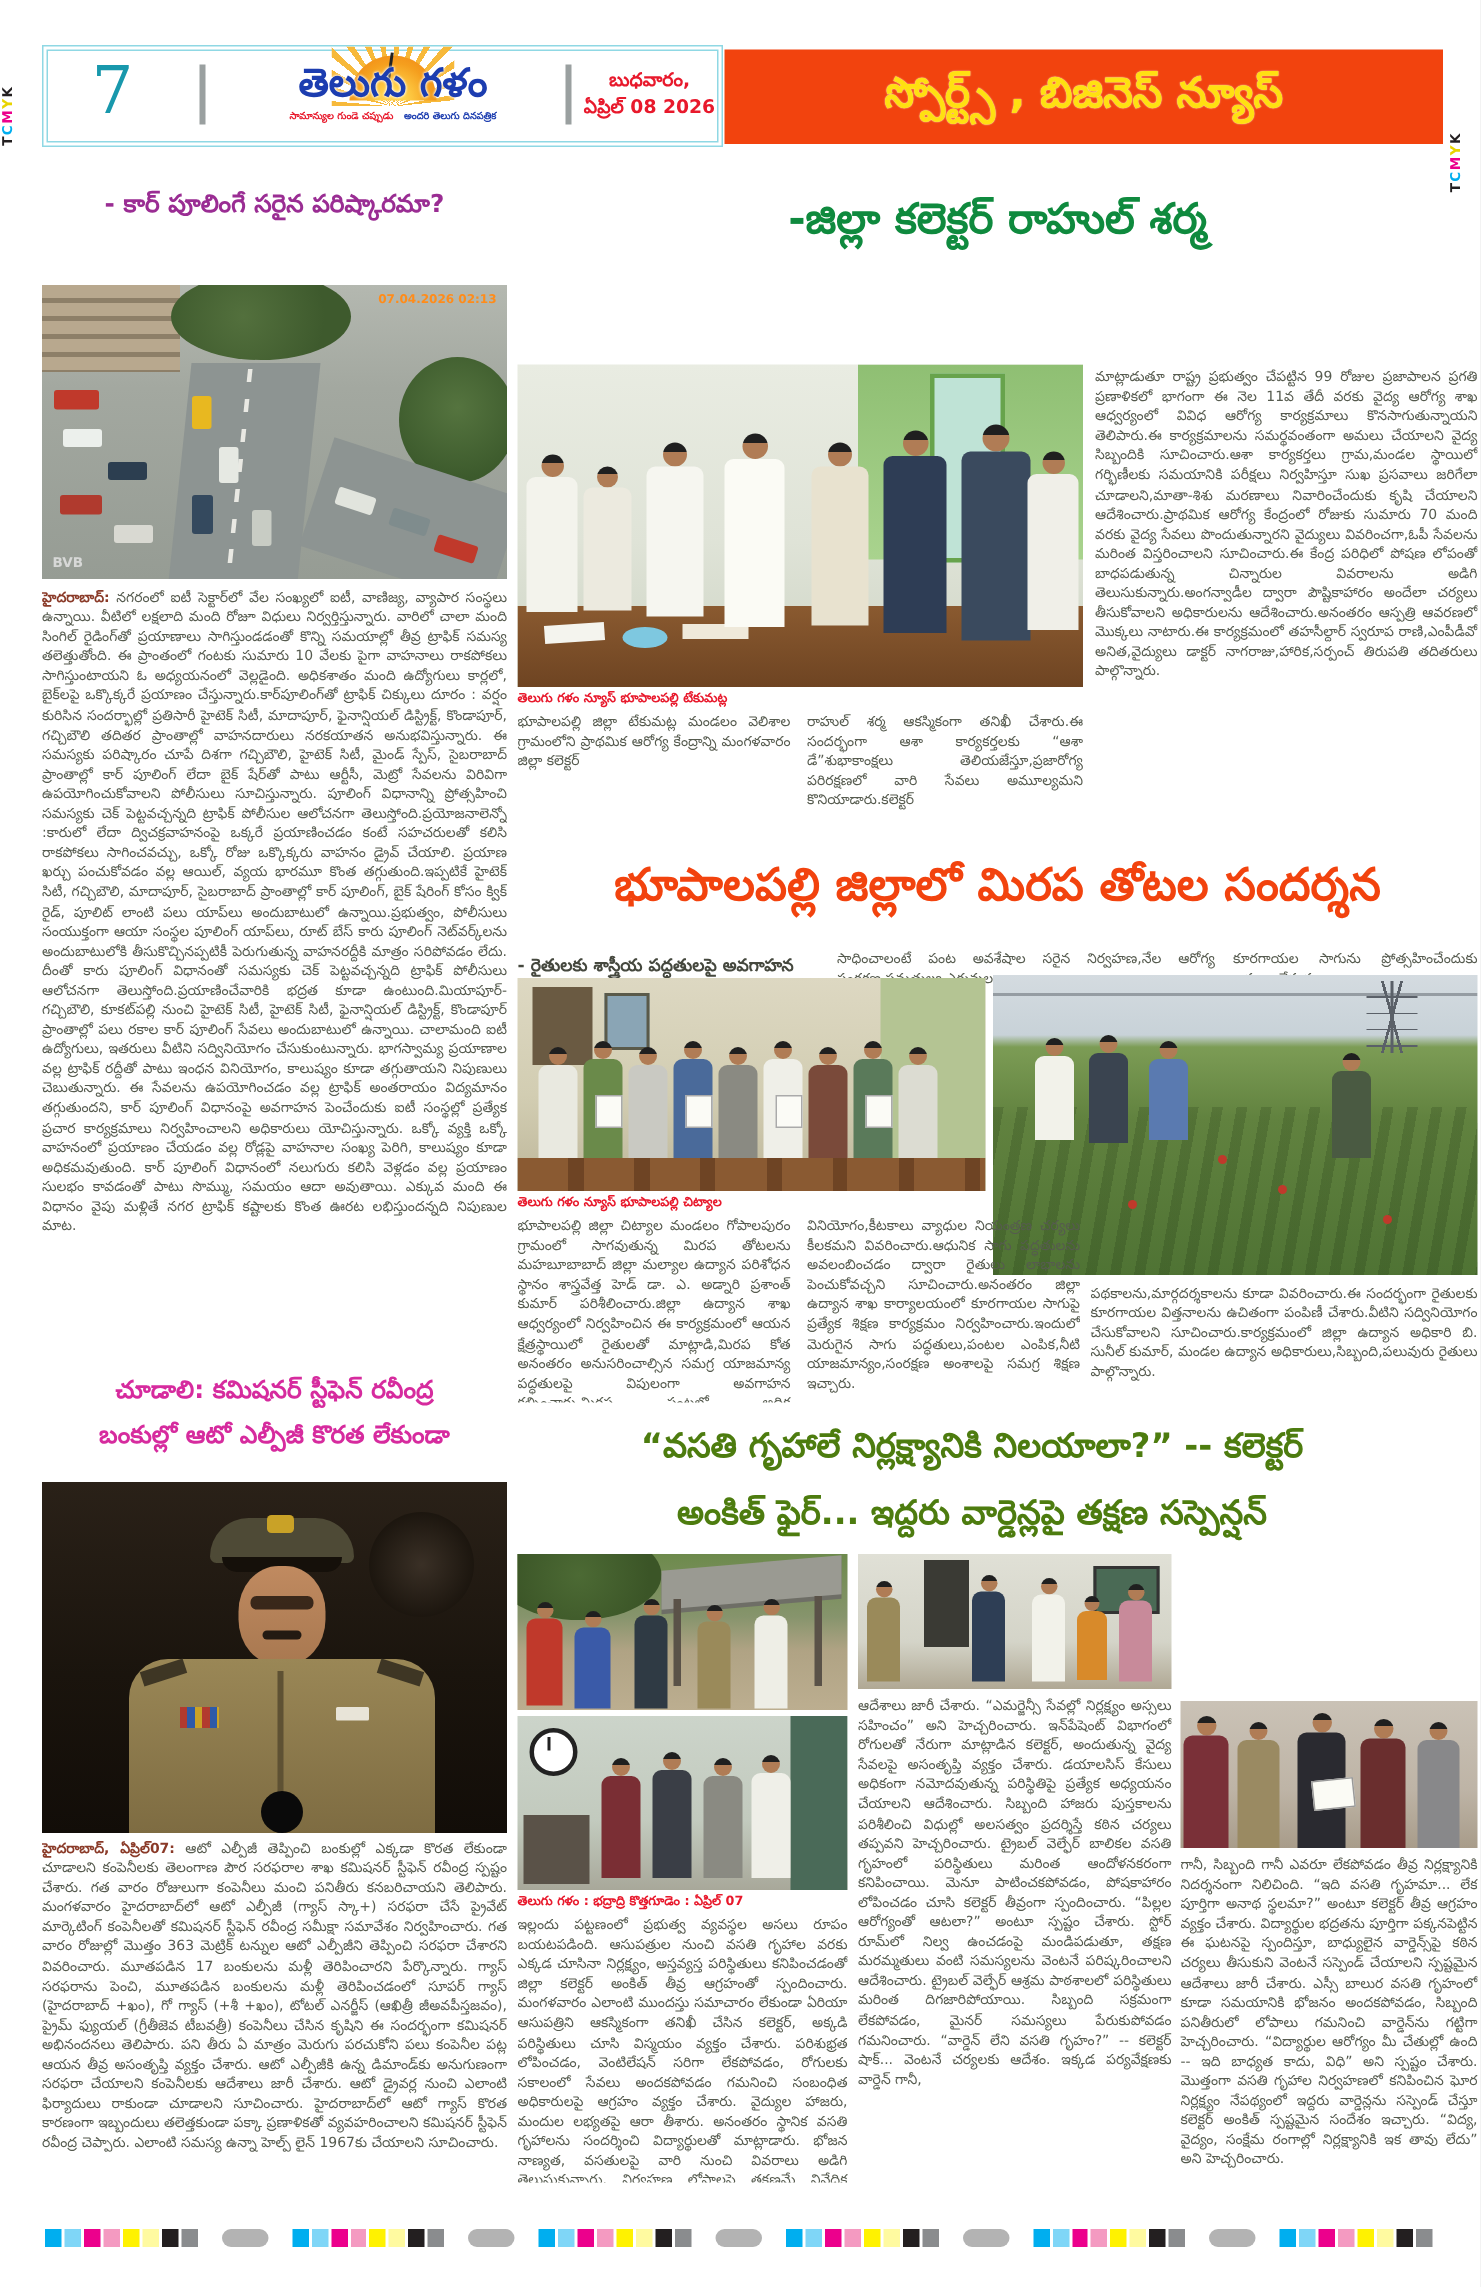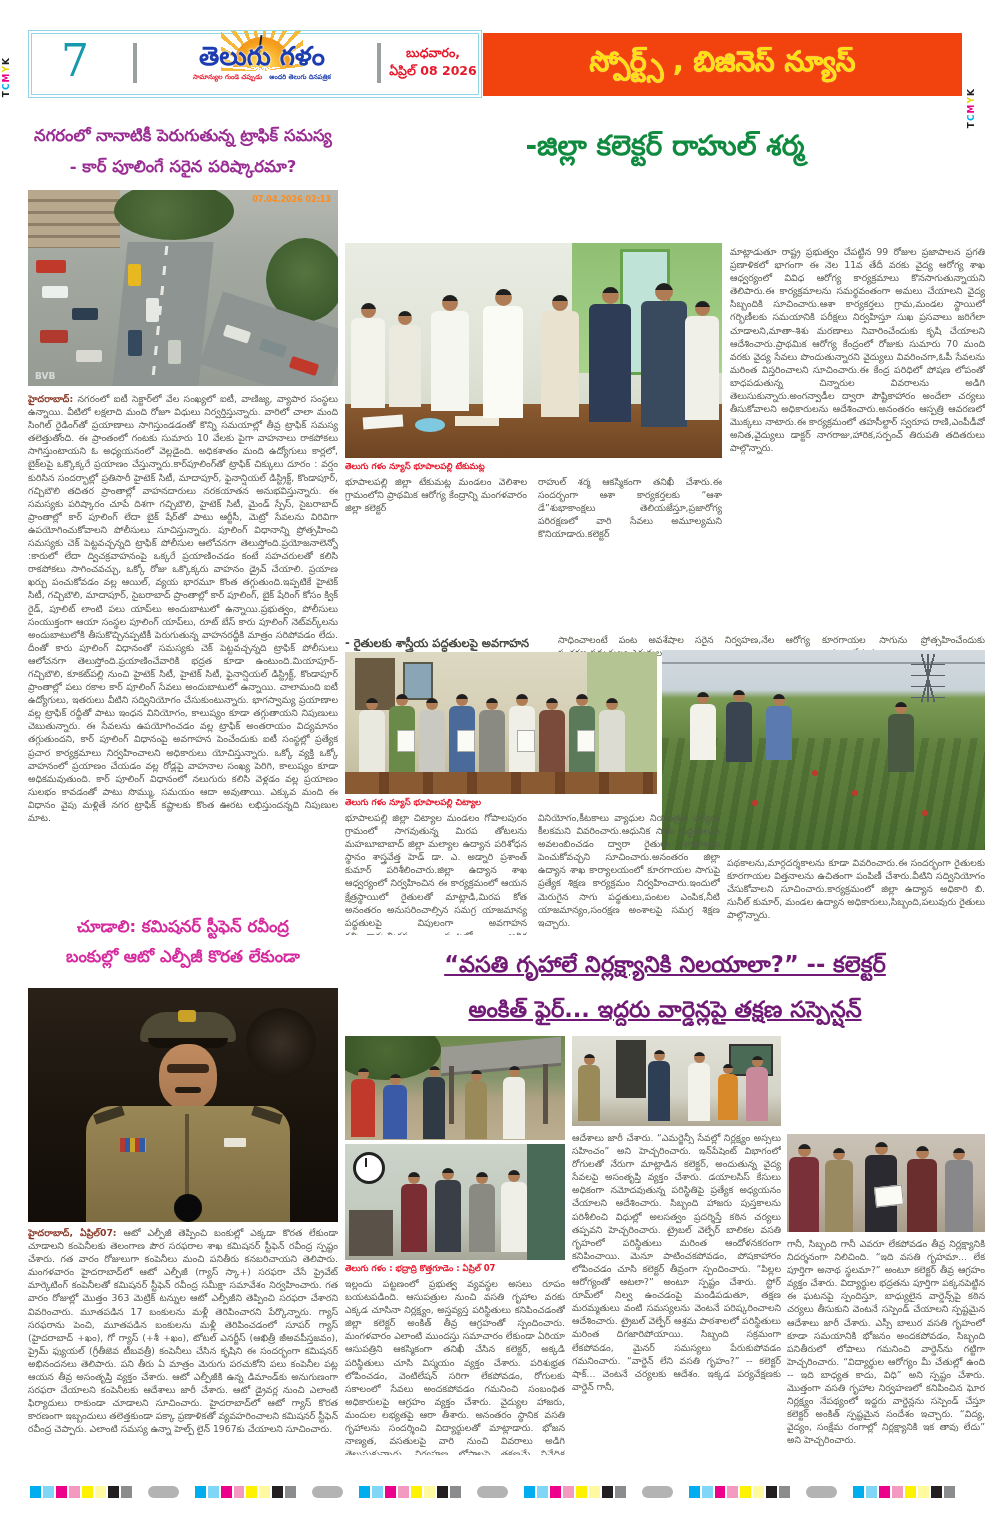--- a/index.html
+++ b/index.html
@@ -31,21 +31,21 @@
           display:flex;align-items:center;justify-content:center;color:#ffe011;font-weight:bold;
           font-size:28px;text-shadow:0 0 1px #fff;}
   .regmark{position:absolute;font-size:9px;font-weight:bold;line-height:9px;
            writing-mode:vertical-rl;transform:rotate(180deg);letter-spacing:1px;}
   
   .hl{position:absolute;text-align:center;font-weight:bold;}
   .hl-traffic{left:28px;top:120px;width:310px;color:#9a2d93;font-size:16.5px;line-height:31px;}
   .hl-asha{left:345px;top:118px;width:640px;color:#0f8a3e;font-size:28px;line-height:56px;}
   .hl-mirchi{left:345px;top:566px;width:640px;color:#f2430e;font-size:30px;line-height:50px;}
   .hl-lpg{left:28px;top:912px;width:310px;color:#d62b9e;font-size:16.5px;line-height:30px;}
-  .hl-hostel{left:345px;top:942px;width:640px;color:#701a75;font-size:22.5px;line-height:45px;text-decoration:underline;}
+  .hl-hostel{left:328px;top:942px;width:640px;color:#4d7c0f;font-size:22.5px;line-height:45px;}
   .subhead{position:absolute;left:345px;top:636px;width:215px;font-size:11.5px;font-weight:bold;color:#45483e;}
   
   .bt{position:absolute;font-size:9.3px;line-height:13.1px;text-align:justify;color:#565b4f;overflow:hidden;}
   .dateline{font-weight:bold;color:#8a3a28;}
   .cap{position:absolute;font-size:8.5px;font-weight:bold;color:#e8192c;}
   
   .ph{position:absolute;overflow:hidden;background:#b9bdb9;}
   .fg{position:absolute;}
   .fg b{display:block;margin:0 auto;border-radius:50%;
         background:linear-gradient(180deg,#1f1f1f 38%,#b07c55 38%);}
@@ -84,21 +84,20 @@
     <div class="hdr-div" style="left:348px;"></div>
     <div class="dateblock">
       <div>బుధవారం,</div>
       <div>ఏప్రిల్ 08  2026</div>
     </div>
   </div>
 
   <div class="banner">స్పోర్ట్స్ , బిజినెస్ న్యూస్</div>
 
   <div class="hl hl-traffic">
-    <div>నగరంలో నానాటికీ పెరుగుతున్న ట్రాఫిక్ సమస్య</div>
     <div>- కార్ పూలింగే సరైన పరిష్కారమా?</div>
   </div>
 
   <div class="ph" style="left:28px;top:190px;width:310px;height:196px;background:linear-gradient(180deg,#b4b8b0 0%,#a3a8a0 35%,#969c94 100%);">
     <i class="abs" style="left:0;top:0;width:92px;height:58px;background:repeating-linear-gradient(180deg,#b8a88e 0 9px,#8d7f68 9px 12px);"></i>
     <i class="abs" style="left:86px;top:-8px;width:120px;height:58px;border-radius:50%;background:radial-gradient(circle at 40% 50%,#53703d,#3e5a2d 70%);"></i>
     <i class="abs" style="left:238px;top:48px;width:78px;height:84px;border-radius:50%;background:radial-gradient(circle at 50% 40%,#55743f,#3c5a2c 75%);"></i>
     <i class="abs" style="left:92px;top:52px;width:86px;height:146px;background:#8d9492;transform:skewX(-6deg);"></i>
     <i class="abs" style="left:130px;top:56px;width:3px;height:140px;background:repeating-linear-gradient(180deg,#e9e9e3 0 9px,transparent 9px 20px);transform:skewX(-6deg);"></i>
     <i class="abs" style="left:180px;top:120px;width:132px;height:76px;background:#8d9492;transform:rotate(18deg);"></i>
@@ -194,20 +193,21 @@
         <s style="width:34px;height:104px;background:#f0efe8;"></s>
       </span>
   </div>
 
   <div class="cap" style="left:345px;top:461px;">తెలుగు గళం న్యూస్ భూపాలపల్లి టేకుమట్ల</div>
 
   <div class="bt" style="left:345px;top:475px;width:182px;height:86px;">భూపాలపల్లి జిల్లా టేకుమట్ల మండలం వెలిశాల గ్రామంలోని ప్రాథమిక ఆరోగ్య కేంద్రాన్ని మంగళవారం జిల్లా కలెక్టర్</div>
   <div class="bt" style="left:538px;top:475px;width:184px;height:86px;">రాహుల్ శర్మ ఆకస్మికంగా తనిఖీ చేశారు.ఈ సందర్భంగా ఆశా కార్యకర్తలకు “ఆశా డే”శుభాకాంక్షలు తెలియజేస్తూ,ప్రజారోగ్య పరిరక్షణలో వారి సేవలు అమూల్యమని కొనియాడారు.కలెక్టర్</div>
   <div class="bt" style="left:730px;top:245px;width:255px;height:316px;">మాట్లాడుతూ రాష్ట్ర ప్రభుత్వం చేపట్టిన 99 రోజుల ప్రజాపాలన ప్రగతి ప్రణాళికలో భాగంగా ఈ నెల 11వ తేదీ వరకు వైద్య ఆరోగ్య శాఖ ఆధ్వర్యంలో వివిధ ఆరోగ్య కార్యక్రమాలు కొనసాగుతున్నాయని తెలిపారు.ఈ కార్యక్రమాలను సమర్థవంతంగా అమలు చేయాలని వైద్య సిబ్బందికి సూచించారు.ఆశా కార్యకర్తలు గ్రామ,మండల స్థాయిలో గర్భిణీలకు సమయానికి పరీక్షలు నిర్వహిస్తూ సుఖ ప్రసవాలు జరిగేలా చూడాలని,మాతా-శిశు మరణాలు నివారించేందుకు కృషి చేయాలని ఆదేశించారు.ప్రాథమిక ఆరోగ్య కేంద్రంలో రోజుకు సుమారు 70 మంది వరకు వైద్య సేవలు పొందుతున్నారని వైద్యులు వివరించగా,ఓపీ సేవలను మరింత విస్తరించాలని సూచించారు.ఈ కేంద్ర పరిధిలో పోషణ లోపంతో బాధపడుతున్న చిన్నారుల వివరాలను అడిగి తెలుసుకున్నారు.అంగన్వాడీల ద్వారా పౌష్టికాహారం అందేలా చర్యలు తీసుకోవాలని అధికారులను ఆదేశించారు.అనంతరం ఆస్పత్రి ఆవరణలో మొక్కలు నాటారు.ఈ కార్యక్రమంలో తహసీల్దార్ స్వరూప రాణి,ఎంపీడీవో అనిత,వైద్యులు డాక్టర్ నాగరాజు,హారిక,సర్పంచ్ తిరుపతి తదితరులు పాల్గొన్నారు.</div>
 
+  <div class="hl hl-mirchi">భూపాలపల్లి జిల్లాలో మిరప తోటల సందర్శన</div>
   <div class="subhead">- రైతులకు శాస్త్రీయ పద్ధతులపై అవగాహన</div>
   <div class="bt" style="left:558px;top:633px;width:252px;height:27px;">సాధించాలంటే పంట అవశేషాల సరైన నిర్వహణ,నేల ఆరోగ్య సంరక్షణ,సమతుల్య ఎరువుల</div>
   <div class="bt" style="left:822px;top:633px;width:163px;height:27px;">కూరగాయల సాగును ప్రోత్సహించేందుకు అమలు చేస్తున్న</div>
 
   <div class="ph" style="left:345px;top:652px;width:312px;height:142px;background:linear-gradient(180deg,#ddd8c2 0%,#d2cdb2 55%,#bdb69a 100%);">
     <i class="abs" style="left:10px;top:6px;width:40px;height:52px;background:#6a5a42;"></i>
     <i class="abs" style="left:58px;top:10px;width:26px;height:34px;background:#8aa5b5;border:2px solid #5a5a4a;"></i>
     <i class="abs" style="right:0;top:0;width:70px;height:142px;background:#b4c493;"></i>
     <span class="fg" style="left:14px;top:46px;">
         <b style="width:12px;height:12px;"></b>

